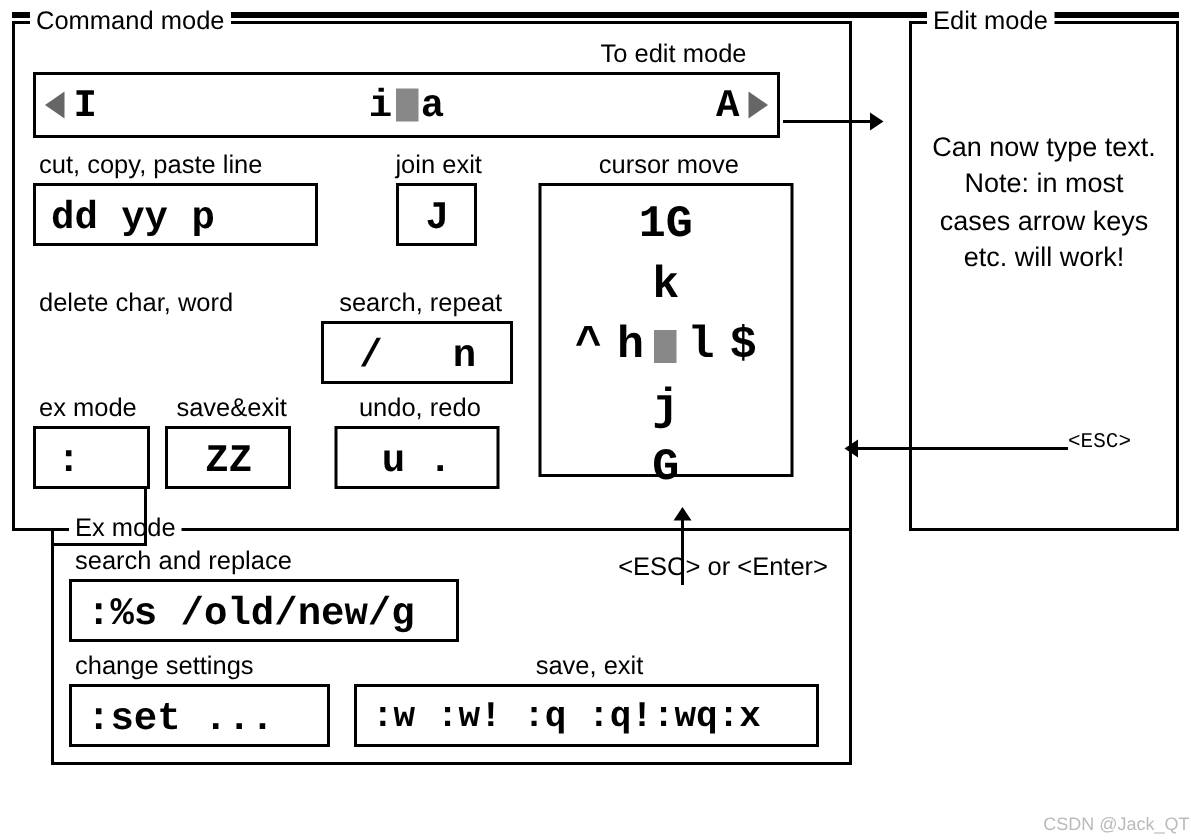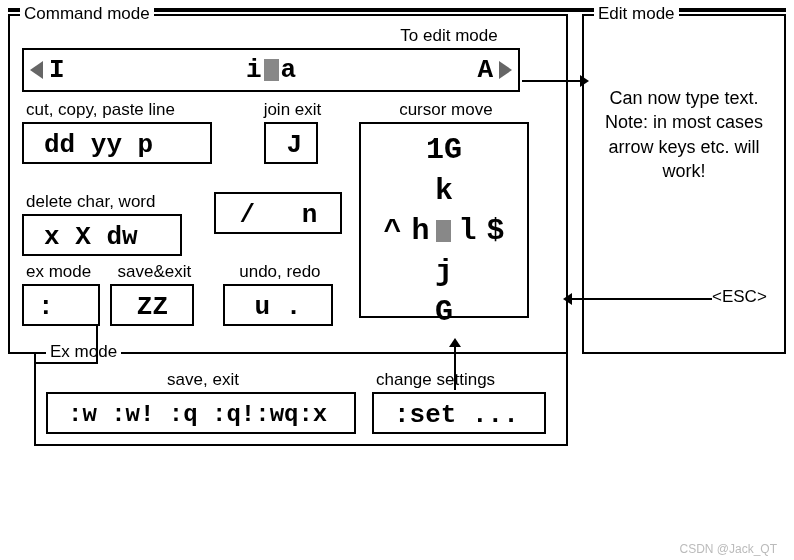--- a/index.html
+++ b/index.html
@@ -33,21 +33,21 @@
     left: 10px;
     background: #fff;
     padding: 0 4px;
     font-size: 17px;
   }
   .command-mode {
     width: 560px;
     padding: 10px 10px 10px 12px;
   }
   .edit-mode {
-    width: 204px;
+    width: 180px;
     padding: 10px;
     height: 340px;
   }
   .to-edit-label {
     text-align: center;
     font-size: 17px;
     margin-bottom: 2px;
     margin-left: 320px;
   }
   .box {
@@ -90,21 +90,21 @@
     vertical-align: top;
     margin-right: 6px;
   }
   .sec-label {
     font-size: 17px;
     margin-bottom: 2px;
     margin-left: 4px;
   }
   .sec-label.center { text-align: center; }
   .cmd-box {
-    padding: 4px 20px;
+    padding: 4px 10px;
     height: 42px;
     line-height: 34px;
   }
   .row2 { margin-top: 8px; }
   .cursor-move-box {
     width: 170px;
     height: 196px;
     text-align: center;
     padding-top: 6px;
     line-height: 1.35;
@@ -144,27 +144,28 @@
     position: absolute;
     background: #000;
   }
   .arrow-head {
     position: absolute;
     width: 0; height: 0;
   }
   .watermark {
     position: absolute;
     bottom: 4px;
-    right: 17px;
+    right: 1px;
     font-size: 12px;
     color: #bbb;
   }
   .esc-label {
     position: absolute;
-    font-size: 17px;
+    font-size: 14px;
+    font-family: Liberation Mono, monospace;
   }
 </style>
 </head>
 <body>
 
 <div class="topbar"></div>
 
 <div class="main-layout">
 
   <div class="fieldset command-mode">
@@ -207,23 +208,23 @@
           </div>
           <div class="mono">j</div>
           <div class="mono">G</div>
         </div>
       </div>
     </div>
 
     <div style="margin-top:-126px">
       <div class="sec" style="width:160px">
         <div class="sec-label">delete char, word</div>
-        <div class="box cmd-box mono" style="width:160px">x X dw</div>
       </div>
       <div class="sec" style="margin-left:22px">
+        <div class="sec-label center">search, repeat</div>
         <div class="box cmd-box mono" style="width:128px;text-align:center">/   n</div>
       </div>
     </div>
 
     <div style="margin-top:6px">
       <div class="sec" style="width:78px">
         <div class="sec-label">ex mode</div>
         <div class="box cmd-box mono" style="width:78px;text-align:left;padding-left:14px">:</div>
       </div>
       <div class="sec" style="width:84px">
@@ -241,30 +242,37 @@
   <div class="fieldset edit-mode">
     <div class="legend">Edit mode</div>
     <div class="edit-text">Can now type text. Note: in most cases arrow keys etc. will work!</div>
   </div>
 
 </div>
 
 <div class="fieldset ex-mode">
   <div class="legend">Ex mode</div>
 
+  <div class="ex-row">
+    <div class="sec" style="width:260px">
+      <div class="sec-label">search and replace</div>
+      <div class="box cmd-box mono" style="width:260px">:%s /old/new/g</div>
+    </div>
+    <div class="esc-enter">&lt;ESC&gt; or &lt;Enter&gt;</div>
+  </div>
 
   <div class="ex-row" style="margin-top:6px">
+    <div class="sec" style="width:174px">
+      <div class="sec-label">change settings</div>
+      <div class="box cmd-box mono" style="width:174px">:set ...</div>
+    </div>
     <div class="sec" style="width:310px">
       <div class="sec-label center">save, exit</div>
       <div class="box cmd-box mono" style="width:310px;font-size:24px">:w :w! :q :q!:wq:x</div>
     </div>
-    <div class="sec" style="width:174px">
-      <div class="sec-label">change settings</div>
-      <div class="box cmd-box mono" style="width:174px">:set ...</div>
-    </div>
   </div>
 </div>
 
 <div class="arrow-line" style="left:522px;top:80px;width:58px;height:2px"></div>
 <div class="arrow-head" style="left:580px;top:75px;border-left:9px solid #000;border-top:6px solid transparent;border-bottom:6px solid transparent"></div>
 
 <div class="arrow-line" style="left:572px;top:298px;width:140px;height:2px"></div>
 <div class="arrow-head" style="left:563px;top:293px;border-right:9px solid #000;border-top:6px solid transparent;border-bottom:6px solid transparent"></div>
 <div class="esc-label" style="left:712px;top:287px">&lt;ESC&gt;</div>
 

